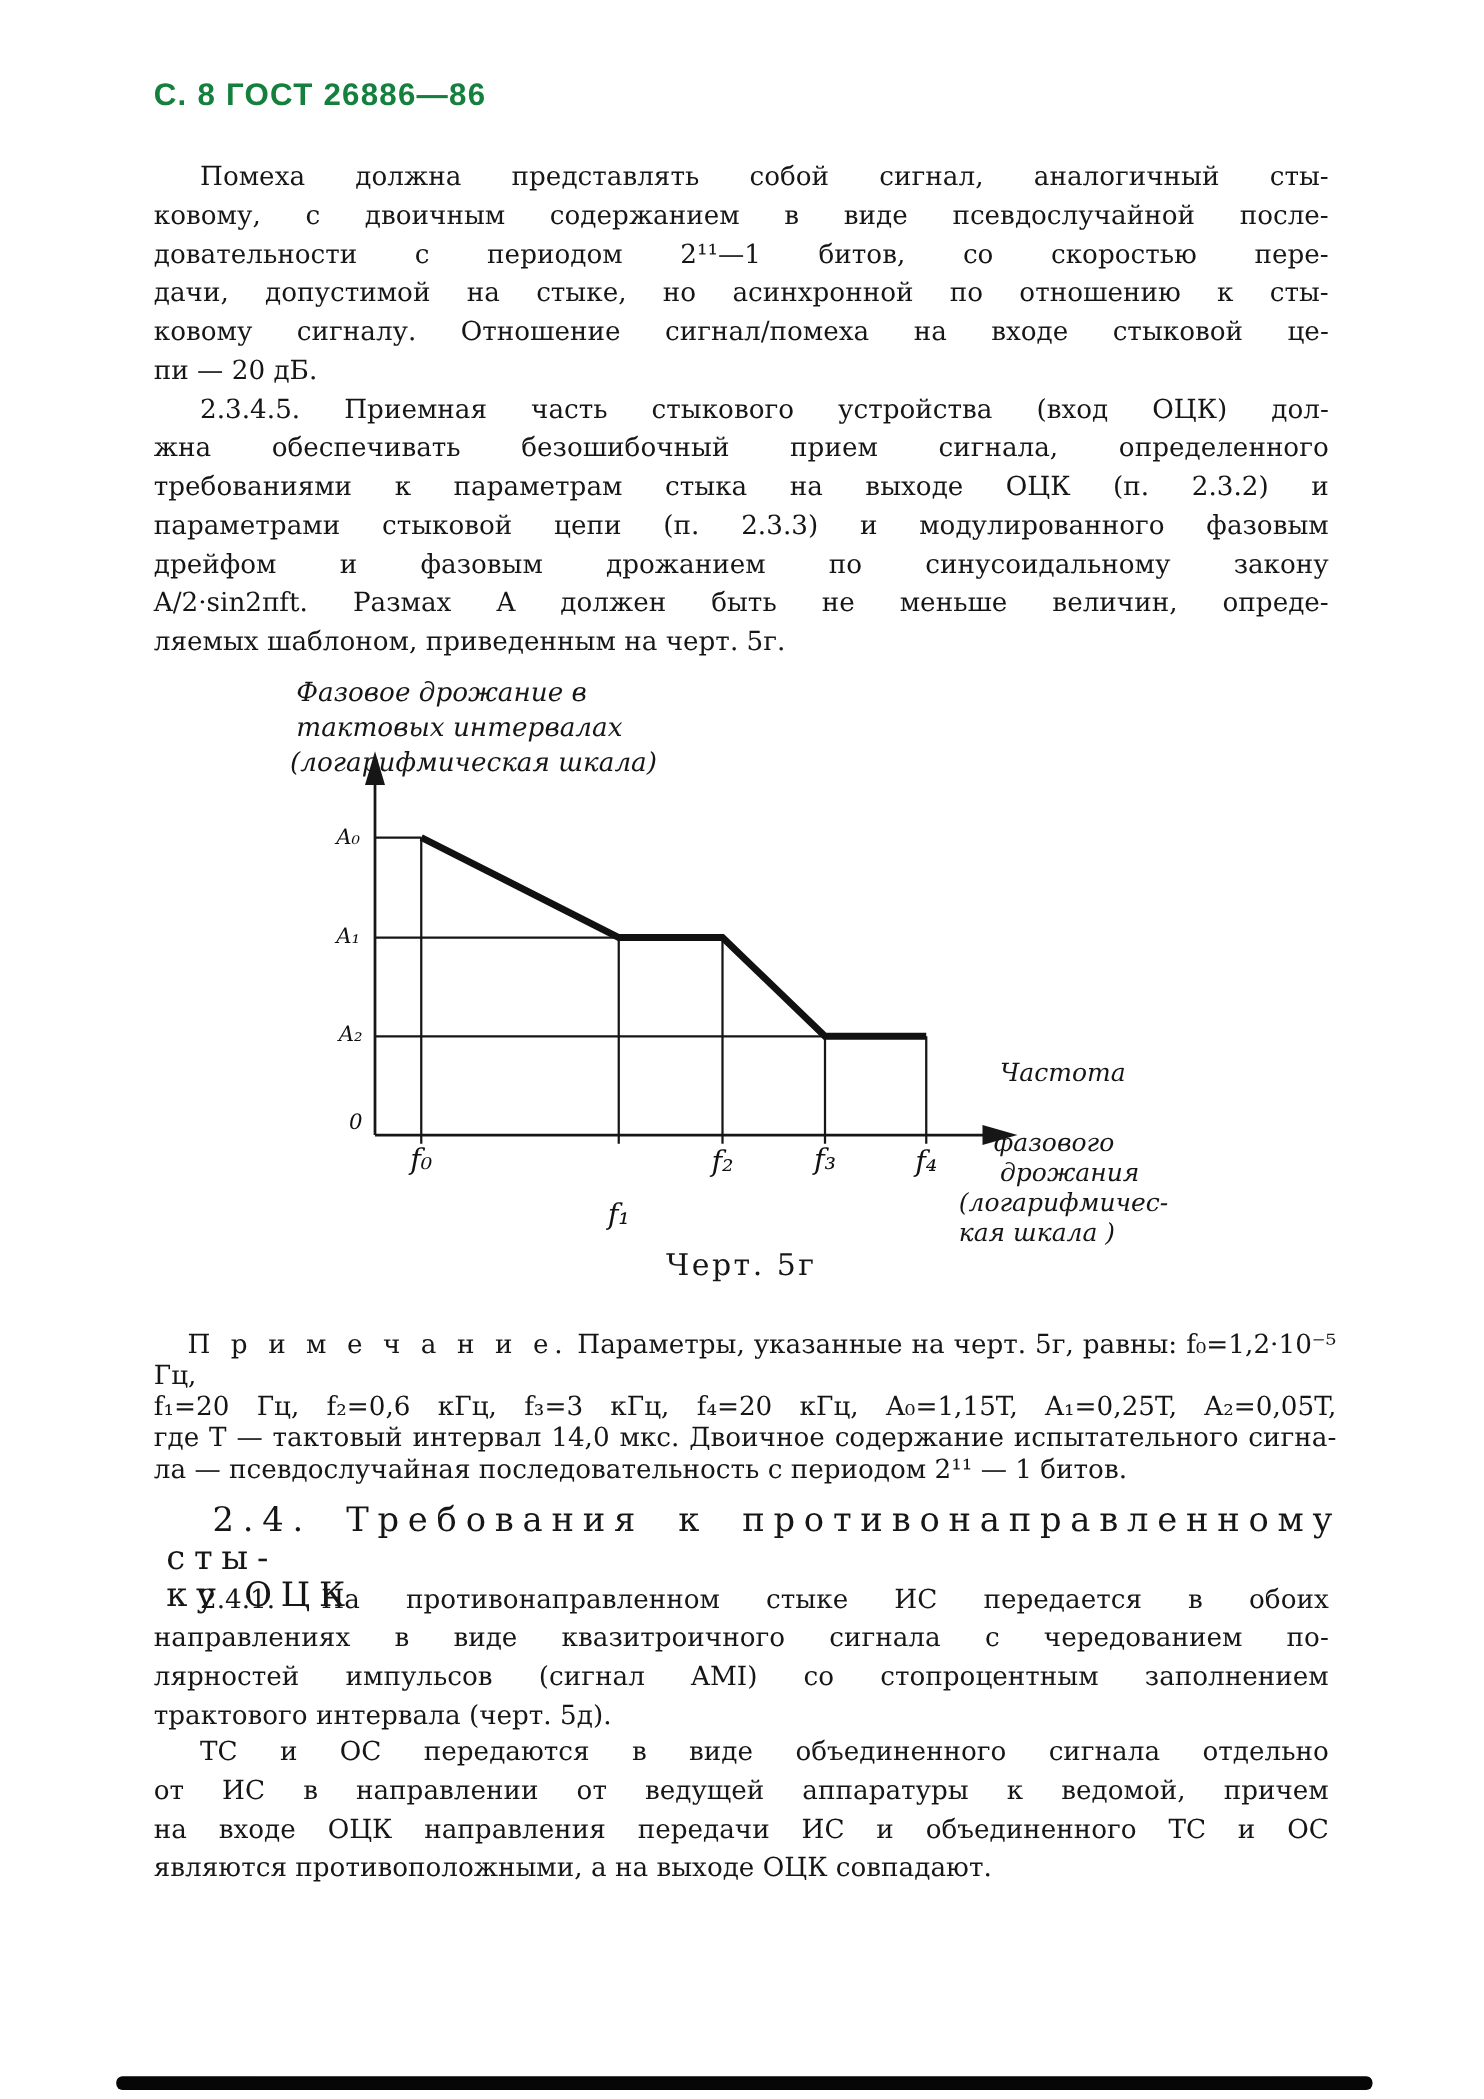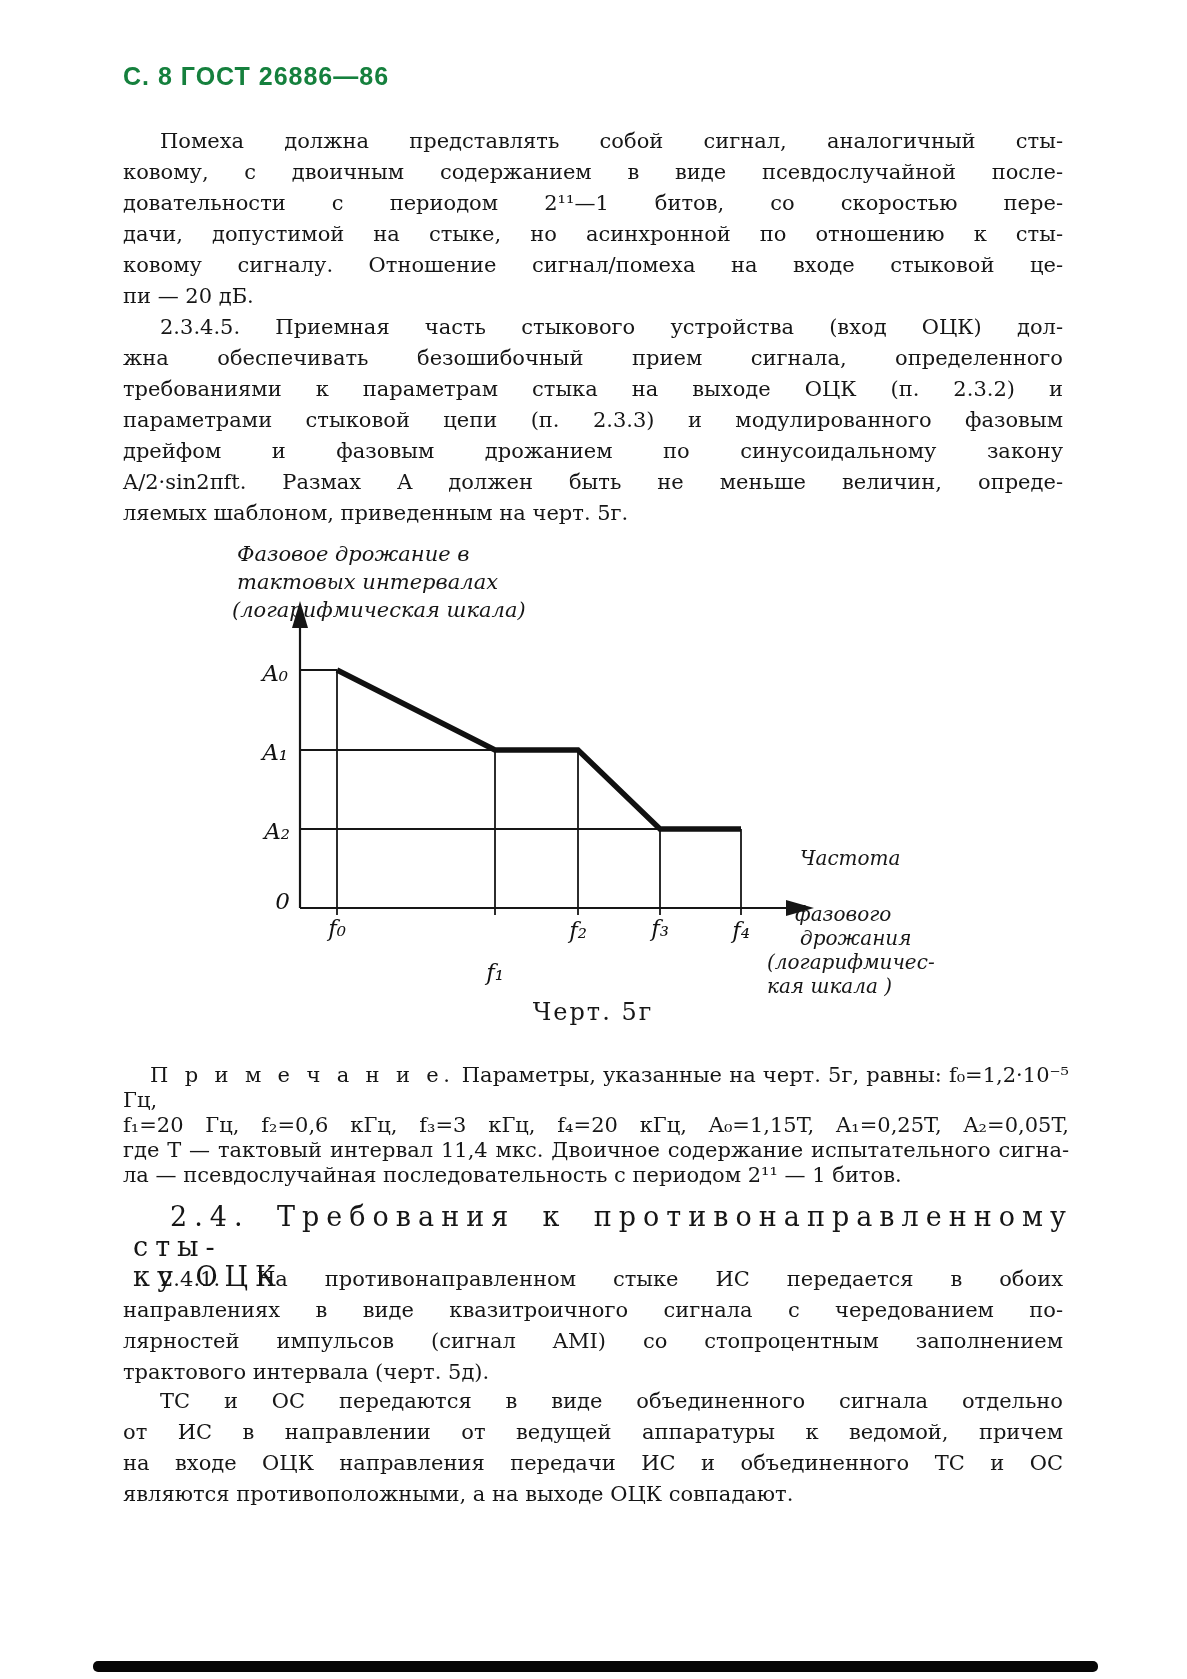--- a/index.html
+++ b/index.html
@@ -19,21 +19,21 @@
   .jl{text-align:justify;text-align-last:justify;}
   .ind{text-indent:37px;}
   .note{position:absolute;left:123px;width:946px;font-size:21px;line-height:25px;}
   .note .ln{min-height:25px;}
   .sp{letter-spacing:0.22em;}
   .head24{position:absolute;left:133px;width:940px;font-size:27px;line-height:30px;letter-spacing:0.26em;}
   .caption{position:absolute;left:123px;width:940px;text-align:center;font-size:24px;letter-spacing:2px;}
   .figlabel{font-style:italic;color:#111;}
   .ytitle{position:absolute;left:237px;top:540px;font-size:21px;line-height:28px;font-style:italic;}
   .xtitle{position:absolute;left:745px;top:846px;font-size:20px;line-height:24px;font-style:italic;}
-  .ytick{position:absolute;width:58px;text-align:right;font-size:23px;font-style:italic;}
+  .ytick{position:absolute;width:58px;text-align:right;font-size:17px;font-style:italic;}
   .xtick{position:absolute;width:44px;text-align:center;font-size:23px;font-style:italic;}
   .scanbar{position:absolute;left:93px;top:1661px;width:1005px;height:11px;background:#060606;border-radius:5px;}
 </style>
 </head>
 <body>
 
 <div class="hdr">С. 8 ГОСТ 26886—86</div>
 
 <div class="para" style="top:126px;">
   <div class="ln jl ind">Помеха должна представлять собой сигнал, аналогичный сты-</div>
@@ -104,21 +104,21 @@
   <div style="margin-left:55px;">дрожания</div>
   <div style="margin-left:22px;">(логарифмичес-</div>
   <div style="margin-left:22px;">кая шкала )</div>
 </div>
 
 <div class="caption" style="top:998px;">Черт.  5г</div>
 
 <div class="note" style="top:1063px;">
   <div class="ln jl"><span style="display:inline-block;width:27px;"></span><span class="sp">П р и м е ч а н и е.</span><span> Параметры, указанные на черт. 5г, равны: f₀=1,2·10⁻⁵ Гц,</span></div>
   <div class="ln jl">f₁=20 Гц, f₂=0,6 кГц, f₃=3 кГц, f₄=20 кГц, A₀=1,15T, A₁=0,25T, A₂=0,05T,</div>
-  <div class="ln jl">где T — тактовый интервал 11,4 мкс. Двоичное содержание испытательного сигна-</div>
+  <div class="ln jl">где T — тактовый интервал 14,0 мкс. Двоичное содержание испытательного сигна-</div>
   <div class="ln">ла — псевдослучайная последовательность с периодом 2¹¹ — 1 битов.</div>
 </div>
 
 <div class="head24" style="top:1202px;">
   <div class="jl ind">2.4. Требования к противонаправленному сты-</div>
   <div>ку ОЦК</div>
 </div>
 
 <div class="para" style="top:1264px;">
   <div class="ln jl ind">2.4.1. На противонаправленном стыке ИС передается в обоих</div>

